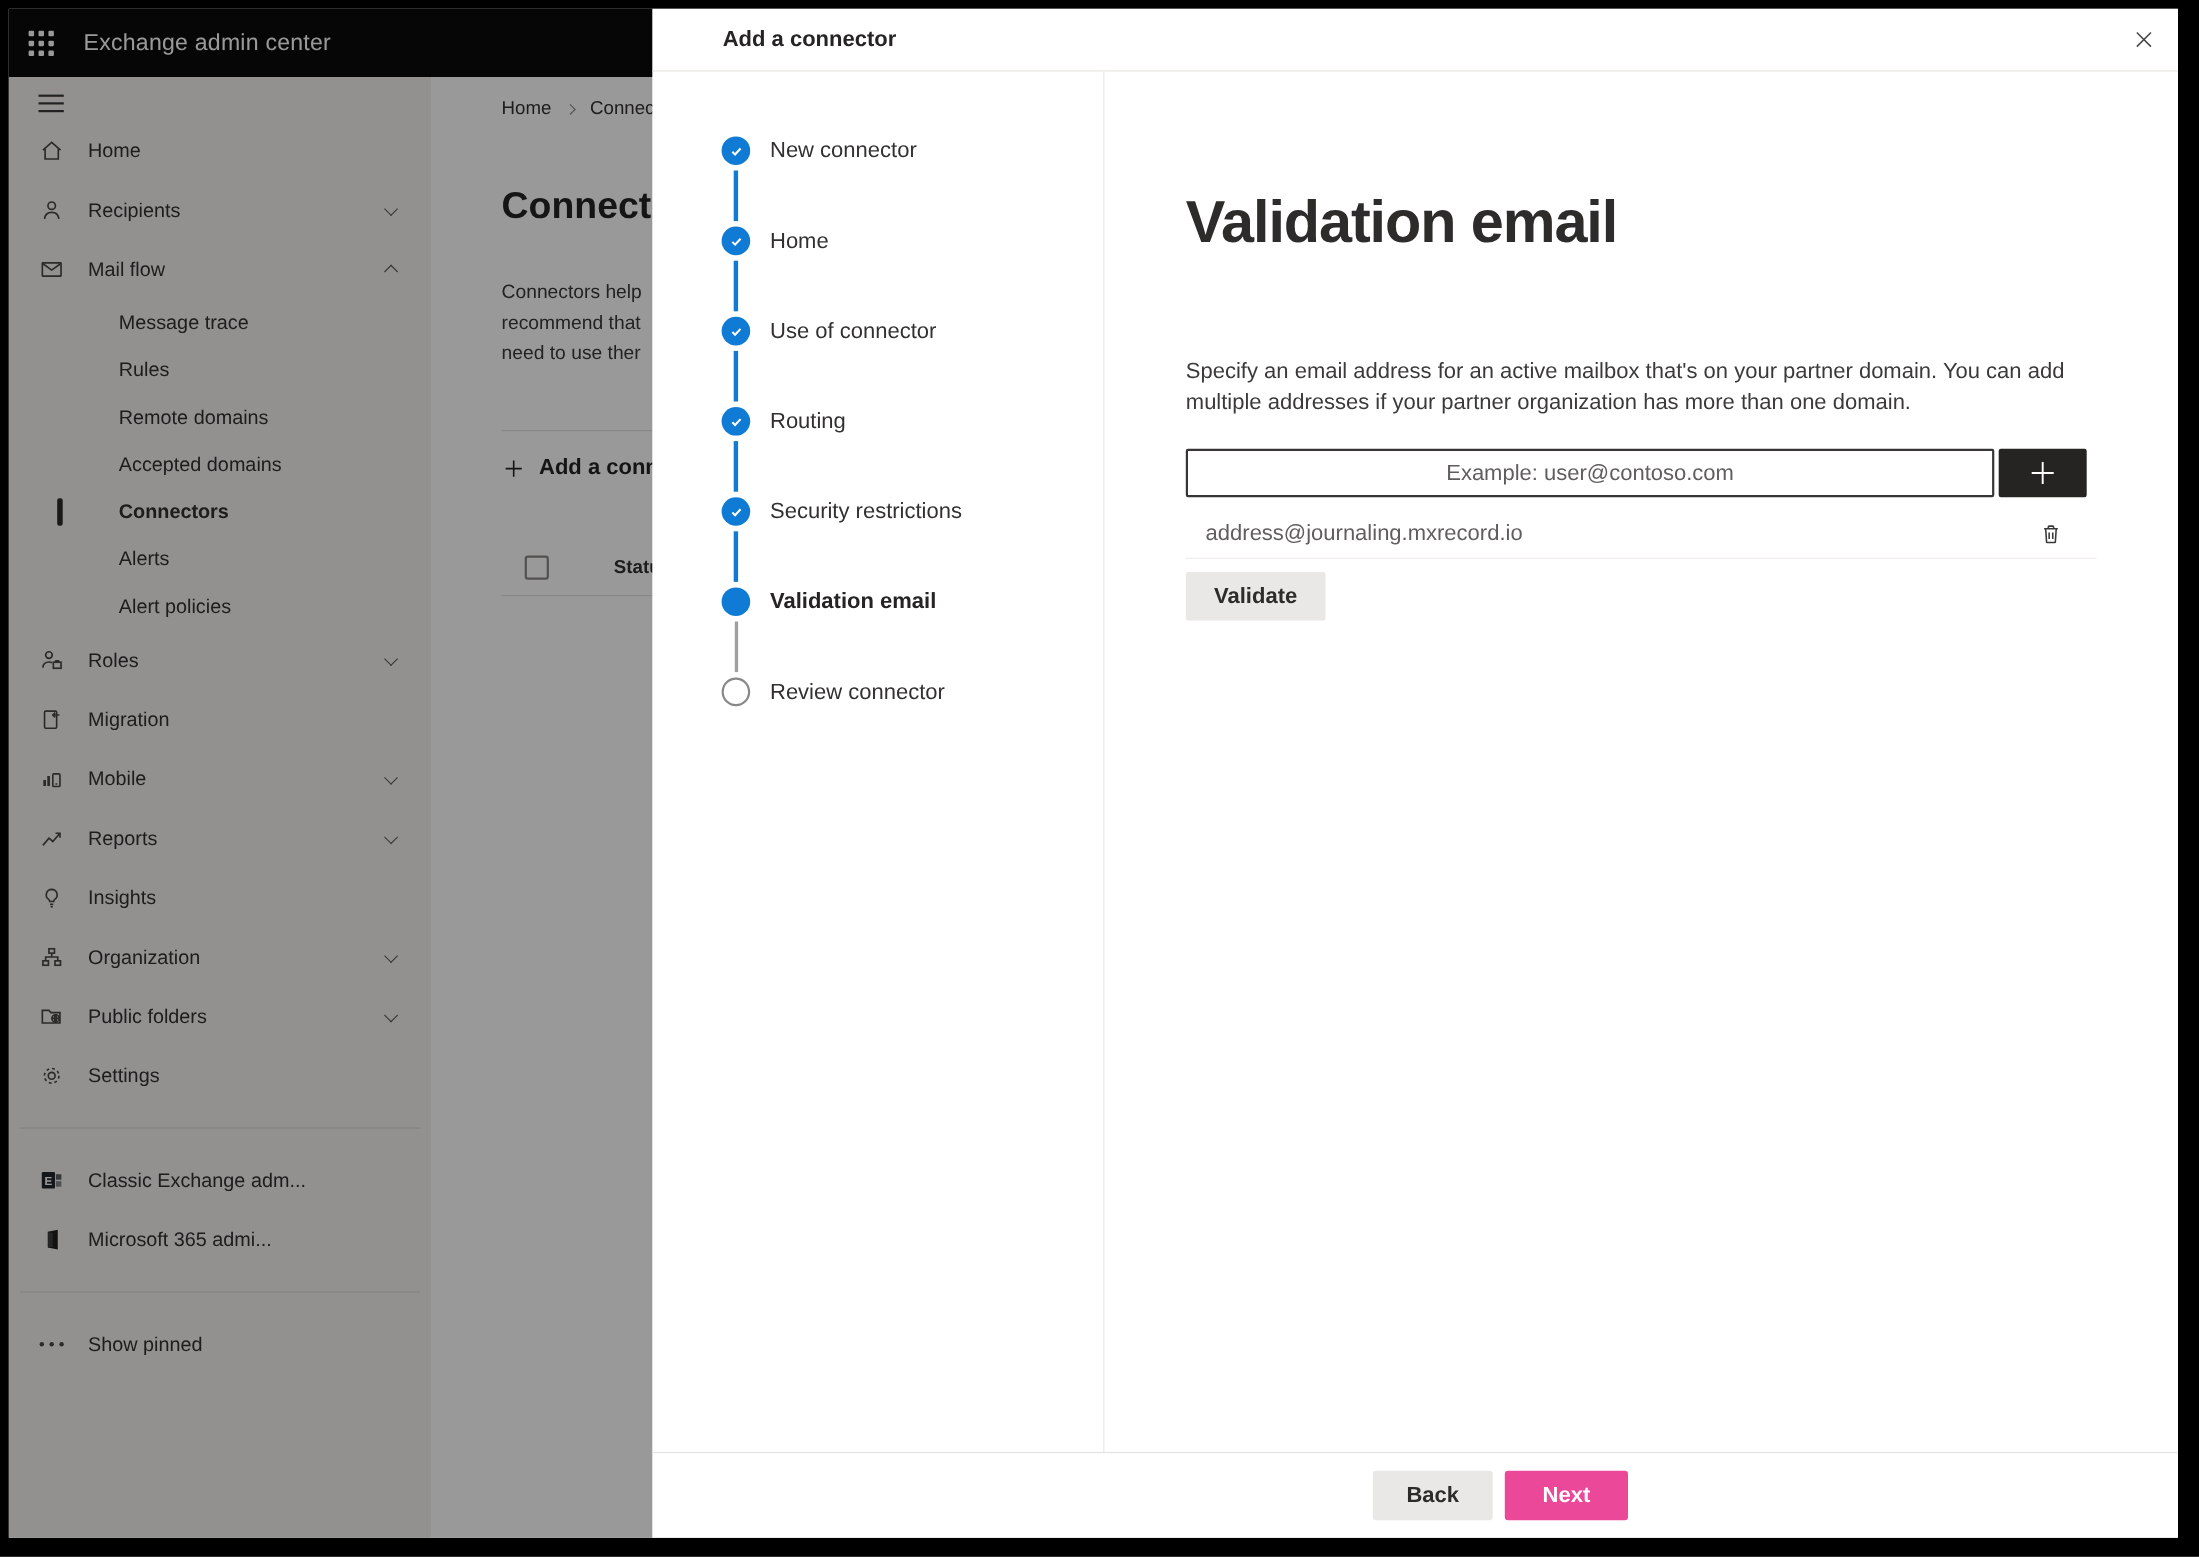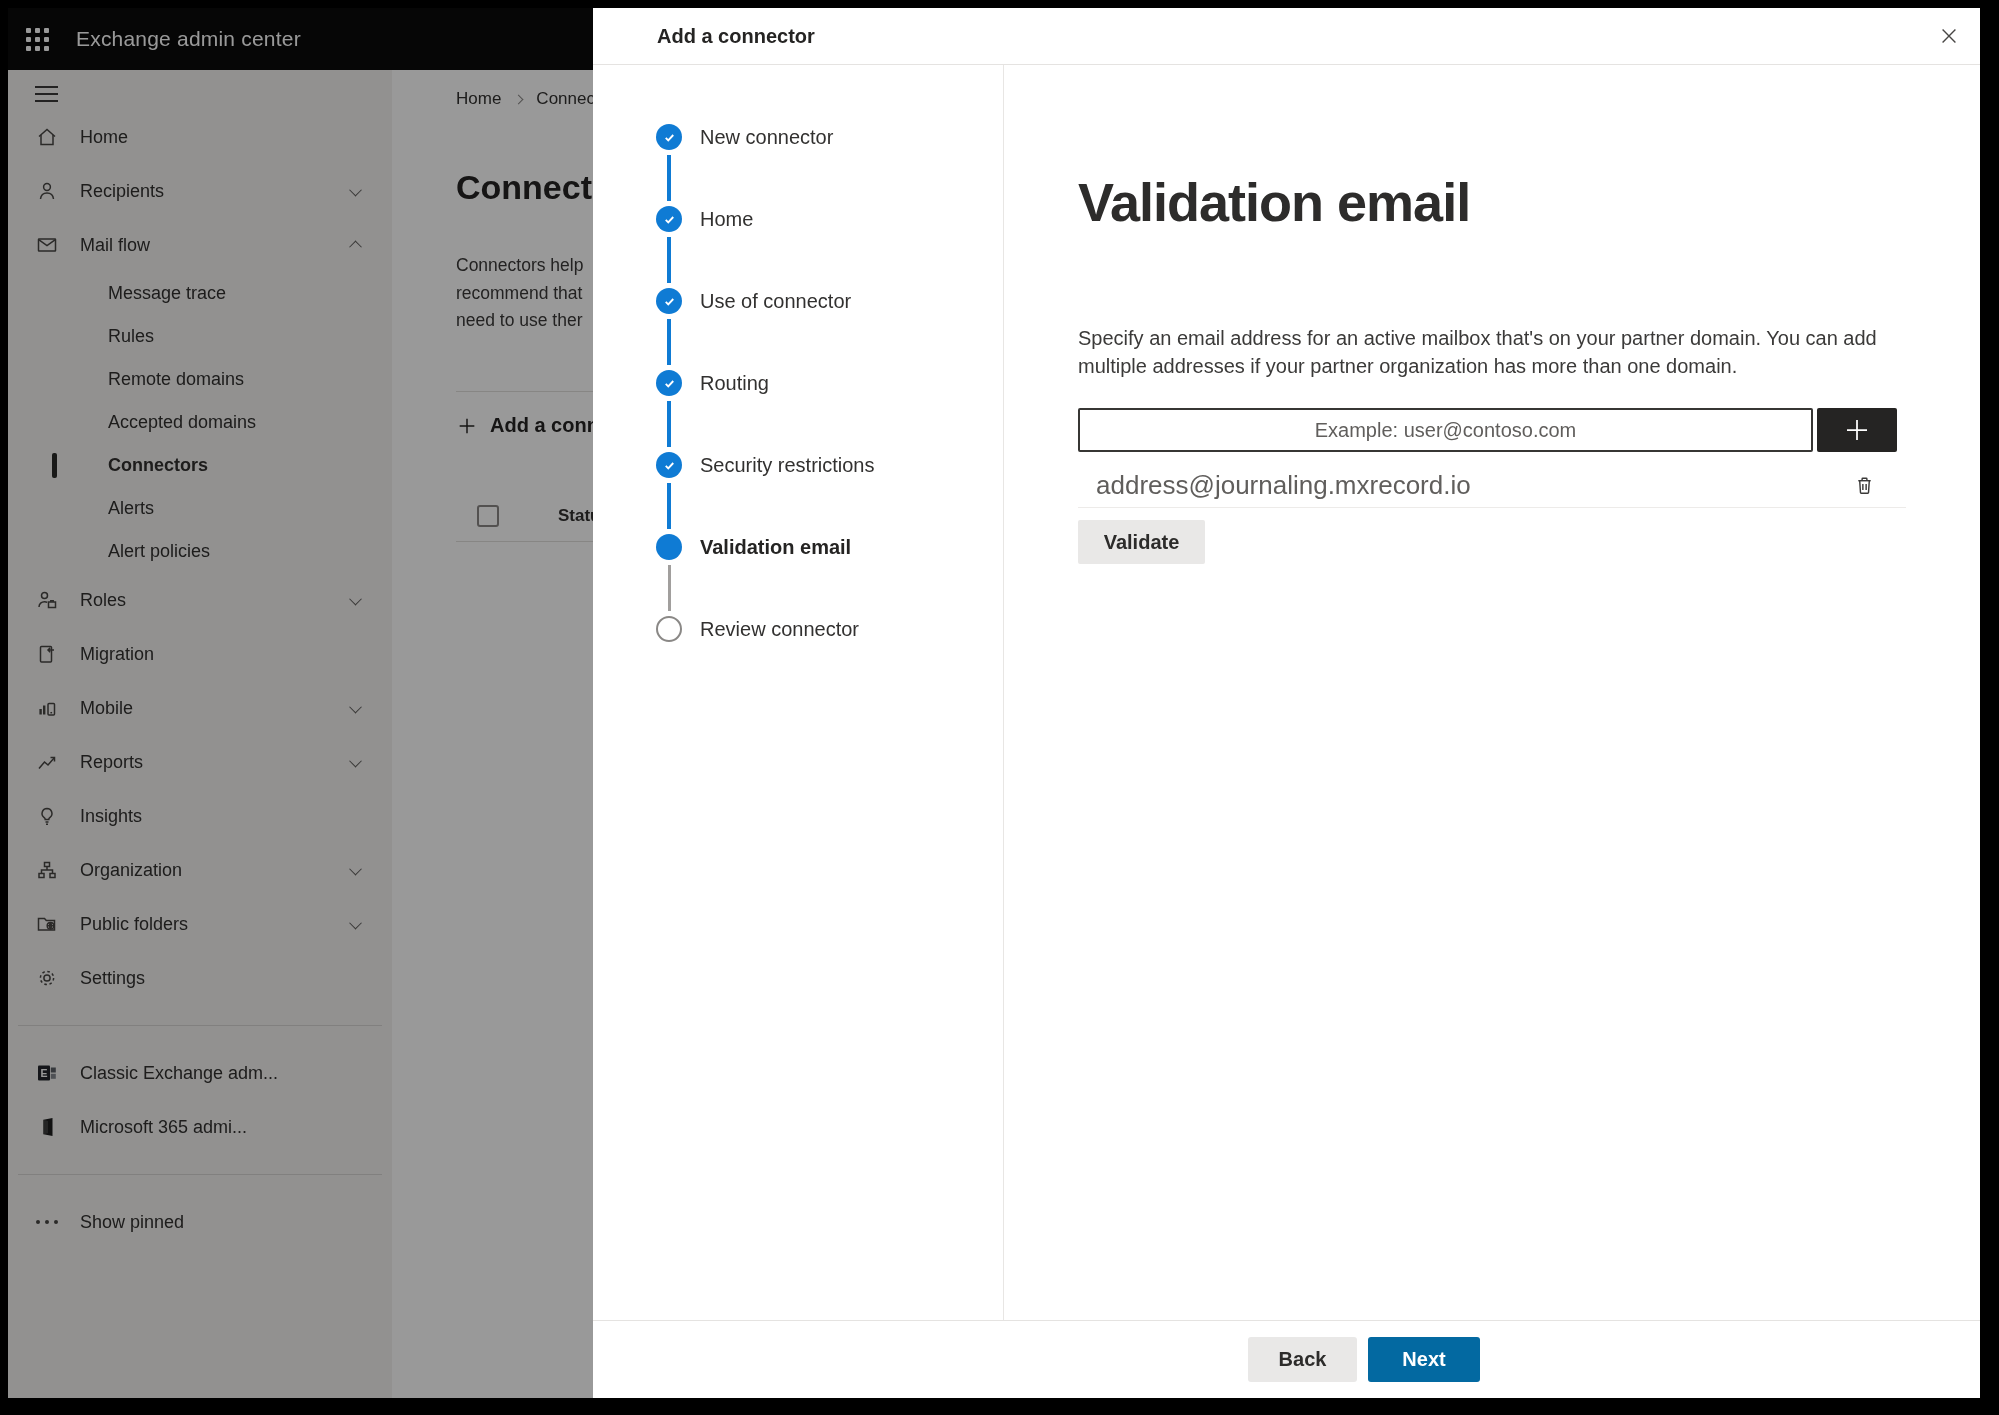--- a/index.html
+++ b/index.html
@@ -88,33 +88,33 @@
 </style>
 <style>
   
   .email-input{width:735px;height:44px;border:2.4px solid #373634;border-radius:2px;padding:0 15px;
                font-size:20px;font-family:"Liberation Sans","DejaVu Sans",sans-serif;color:#323130;outline:none;text-align:center;}
   .email-input::placeholder{color:#605e5c;opacity:1;}
   .plus-btn{width:80px;height:44px;margin-left:4px;background:#252423;border:none;border-radius:2px;cursor:pointer;
             display:flex;align-items:center;justify-content:center;}
   .plus-btn svg{width:30px;height:30px;}
   .email-row{height:44px;margin-top:12px;display:flex;align-items:center;border-bottom:1px solid #edebe9;}
-  .email-text{font-size:26px;color:#605e5c;margin-left:18px;white-space:nowrap;}
+  .email-text{font-size:20px;color:#605e5c;margin-left:18px;white-space:nowrap;}
   .trash-btn{margin-left:auto;margin-right:28px;width:28px;height:28px;background:none;border:none;cursor:pointer;
              display:flex;align-items:center;justify-content:center;padding:0;}
   .trash-btn svg{width:23px;height:23px;}
   .validate-btn{margin-top:12px;width:127px;height:44px;background:#e9e8e7;border:none;border-radius:2px;
                 font-size:20px;font-weight:600;color:#2d2c2b;cursor:pointer;
                 font-family:"Liberation Sans","DejaVu Sans",sans-serif;}
   .dlg-footer{flex:0 0 78px;border-top:1px solid #e5e3e1;display:flex;align-items:center;
               justify-content:flex-end;padding-right:500px;gap:11px;}
   .btn{height:45px;border:none;border-radius:3px;font-size:20px;font-weight:600;cursor:pointer;
        font-family:"Liberation Sans","DejaVu Sans",sans-serif;}
   .btn-back{width:109px;background:#e9e8e7;color:#2d2c2b;}
-  .btn-next{width:112px;background:#0369a1;color:#fff;}
+  .btn-next{width:112px;background:#ec4899;color:#fff;}
 </style>
 </head>
 <body>
 
 <div class="screen">
   <div class="app">
 
     <header class="topbar">
       <span class="waffle">
           <i></i>

